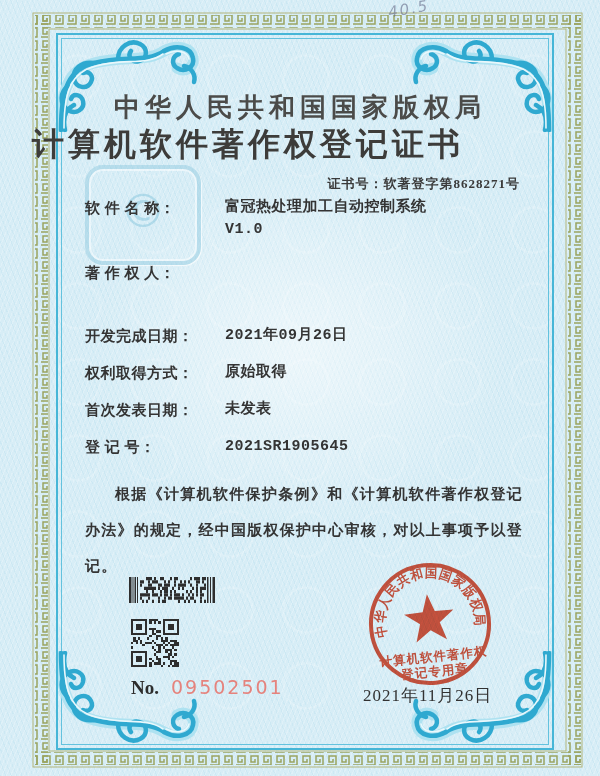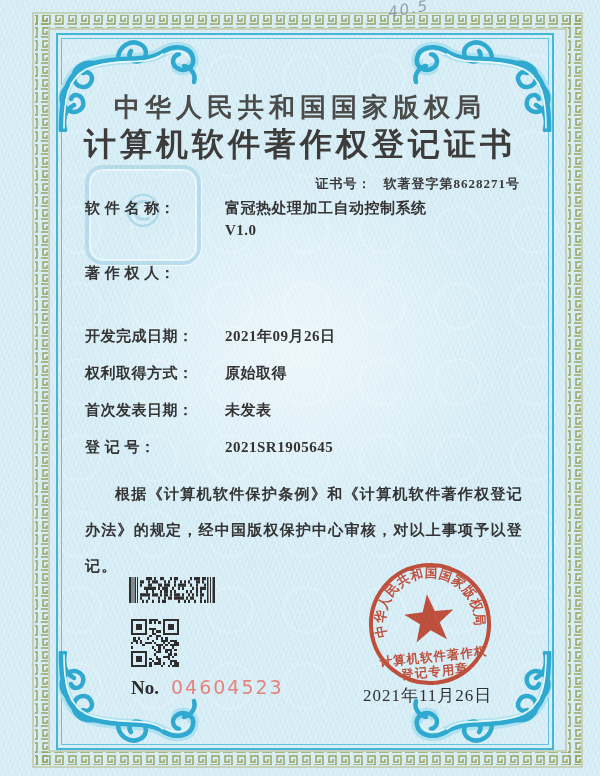--- a/index.html
+++ b/index.html
@@ -40,44 +40,44 @@
     position:absolute;left:388px;top:0px;
     font-family:"DejaVu Sans",sans-serif;font-style:italic;font-size:15px;
     color:rgba(100,105,135,.6);transform:rotate(-10deg);letter-spacing:2px;
   }
   
   .authority{
     position:absolute;left:0;right:0;top:90px;text-align:center;
     font-size:26px;font-weight:bold;letter-spacing:5px;color:#4b4b49;
   }
   .cert-title{
-    position:absolute;left:0;right:0;top:123px;text-align:center;
-    font-size:32px;font-weight:bold;letter-spacing:4px;color:#3d3c3a;
+    position:absolute;left:0;right:0;top:123px;text-align:left;
+    font-size:32px;font-weight:bold;letter-spacing:4px;color:#3d3c3a;padding-left:32px;
   }
   .cert-no{
     position:absolute;right:80px;top:175px;
     font-size:13px;font-weight:bold;color:#3a3a3a;letter-spacing:1px;
   }
-  .cert-no .v{margin-left:12px;text-align:center;}
+  .cert-no .v{text-align:center;}
   
   .watermark{
     position:absolute;left:85px;top:165px;width:108px;height:92px;
     border:4px solid rgba(140,200,222,.45);border-radius:18px;
     box-shadow:inset 0 0 0 2px rgba(255,255,255,.5), 1px 1px 1px rgba(255,255,255,.7);
     display:flex;align-items:center;justify-content:center;
   }
   .watermark .glyph{
     font-size:46px;color:rgba(140,200,222,.55);font-family:"DejaVu Sans",sans-serif;
     margin-top:-8px;
   }
   
   .content{position:absolute;left:85px;top:197px;width:438px;color:#343434;}
   .row{display:flex;font-size:15px;font-weight:bold;line-height:22px;letter-spacing:.5px;gap:28px;}
   .row .lbl{width:112px;flex:none;}
-  .row .val{flex:1;}
+  .row .val{flex:1;font-family:Liberation Mono, monospace;}
   .mt-owner{margin-top:21px;}
   .mt-dev{margin-top:41px;}
   .mt-sm{margin-top:15px;}
   .statement{
     margin:18px 0 0 0;font-size:15px;font-weight:bold;color:#343434;
     line-height:36px;text-indent:2em;letter-spacing:1.2px;text-align:justify;
   }
   
   .barcode{position:absolute;left:129px;top:577px;width:86px;height:26px;fill:#2e2e2e;}
   .qr{position:absolute;left:131px;top:619px;width:48px;height:48px;fill:#2e2e2e;shape-rendering:crispEdges;}
@@ -428,21 +428,21 @@
       <rect x="20" y="19" width="1" height="1"></rect>
       <rect x="8" y="20" width="1" height="1"></rect>
       <rect x="13" y="20" width="1" height="1"></rect>
       <rect x="16" y="20" width="1" height="1"></rect>
       <rect x="18" y="20" width="1" height="1"></rect>
       <rect x="19" y="20" width="1" height="1"></rect>
       <rect x="20" y="20" width="1" height="1"></rect>
     </svg>
 
   <div class="no-line">
-    <span class="no-lbl">No.</span><span class="no-val">04604523</span>
+    <span class="no-lbl">No.</span><span class="no-val">09502501</span>
   </div>
 
   <svg class="seal" viewBox="0 0 148 138">
     <defs>
       <path id="sealArc" d="M 30.3 74.9 A 45 45 0 1 1 117.7 74.9" fill="none"></path>
     </defs>
     <g transform="rotate(-6 74 66)">
       <circle cx="74" cy="66" r="59" fill="none" stroke="#df4930" stroke-width="4"></circle>
       <polygon fill="#df4930" points="74,36 67.9,53.6 49.3,54 64.1,65.2 58.7,83 74,72.4 89.3,83 83.9,65.2 98.7,54 80.1,53.6"></polygon>
       <text font-size="13.5" letter-spacing="1">

